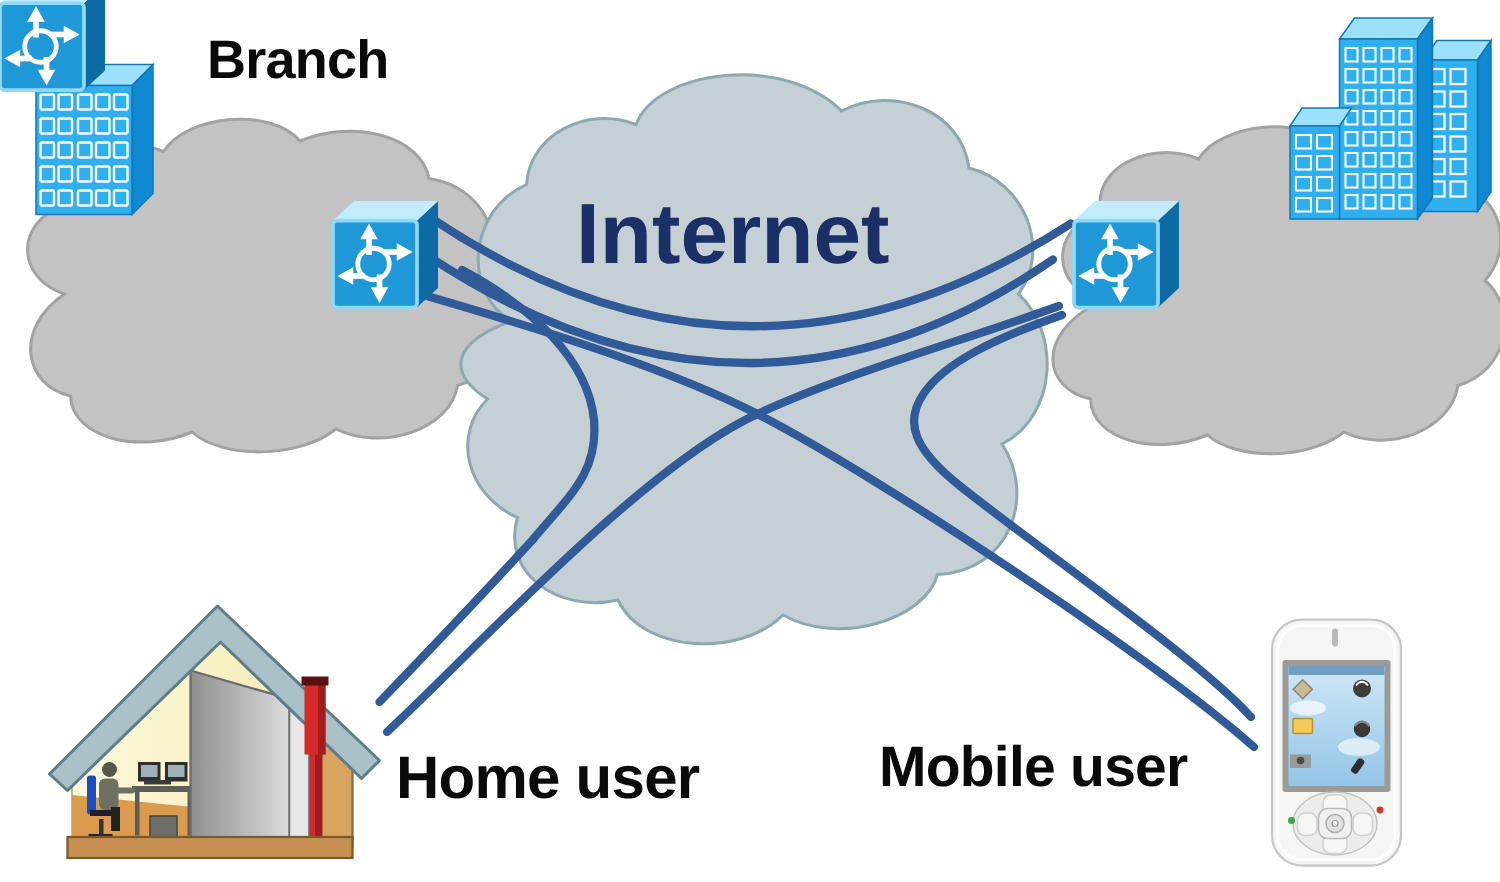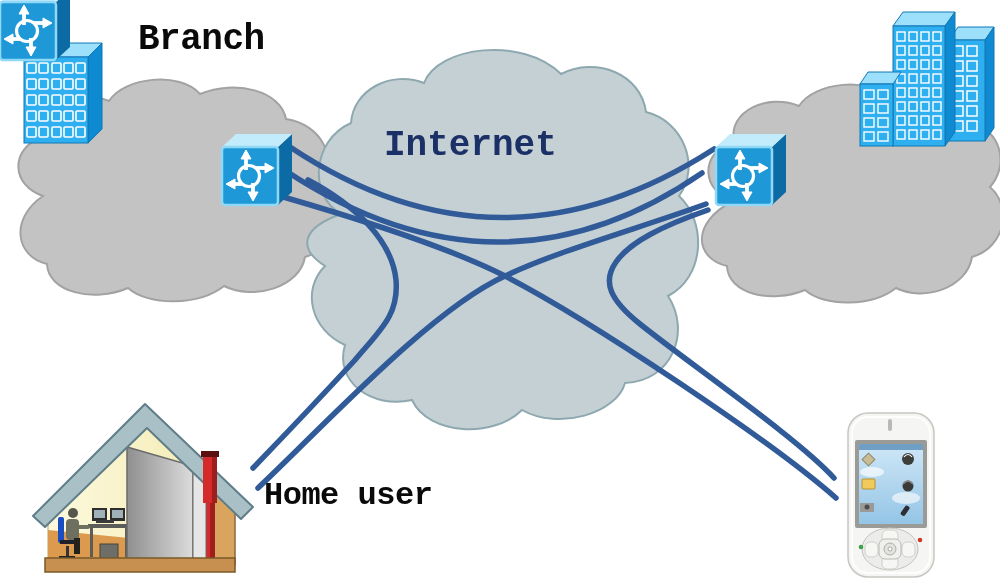--- a/index.html
+++ b/index.html
@@ -1,28 +1,28 @@
 <!DOCTYPE html>
 <html style="--background: #ffffff; --line-blue: #315b98; --internet-text: #1a3066; --label-text: #0a0a0a; --internet-cloud-fill: #c5d0d4; --internet-cloud-stroke: #8ea8b0; --side-cloud-fill: #c3c3c3; --side-cloud-stroke: #a2a2a2; --building-front: #2eaff0; --building-top: #9ce0fb; --building-side: #0e8ad2; --router-front: #1f98d8; --router-top: #c2ebfc; --router-side: #0c6ba5; --house-roof: #a9c0c6; --house-interior: #fcf7d0; --house-floor: #dc9a4e; --chimney-red: #d42a2a;"><head>
 <meta charset="utf-8">
 <style>
   html,body{margin:0;padding:0;background:#fff;}
   .stage{
     position:relative;width:1000px;height:588px;background:var(--background,#ffffff);
-    overflow:hidden;font-family:Liberation Mono, monospace;
+    overflow:hidden;font-family:Liberation Sans, sans-serif;
   }
   .stage svg{position:absolute;left:0;top:0;}
   .label{
     position:absolute;font-weight:700;color:var(--label-text,#0a0a0a);
     letter-spacing:-0.5px;white-space:nowrap;line-height:1;
   }
   .label-branch{left:138px;top:22px;font-size:36px;}
   .label-hq{left:594px;top:27px;font-size:36px;}
-  .label-internet{left:384px;top:128px;font-size:36px;color:var(--internet-text,#1a3066);letter-spacing:0px;}
-  .label-home{left:264px;top:480px;font-size:32px;text-align:right;}
+  .label-internet{left:384px;top:128px;font-size:57px;color:var(--internet-text,#1a3066);letter-spacing:0px;}
+  .label-home{left:264px;top:499px;font-size:40px;text-align:right;}
   .label-mobile{left:586px;top:493px;font-size:38px;}
   .conn{fill:none;stroke:var(--line-blue,#315b98);stroke-width:5.5;stroke-linecap:round;}
 </style>
 </head>
 <body>
 
 <div class="stage">
   <svg width="1000" height="588" viewBox="0 0 1000 588">
     <defs>
       <linearGradient id="wallGrad" x1="0" y1="0" x2="1" y2="0">
@@ -255,13 +255,14 @@
           <polygon points="4,39 13,34 13,44" stroke-width="1"></polygon>
       </g>
     </g>
     <use href="#router" x="222" y="145"></use>
     <use href="#router" x="716" y="145"></use>
   </svg>
 
   <div class="label label-branch">Branch</div>
   <div class="label label-internet">Internet</div>
   <div class="label label-home">Home user</div>
+  <div class="label label-mobile">Mobile user</div>
 </div>
 
 </body></html>

